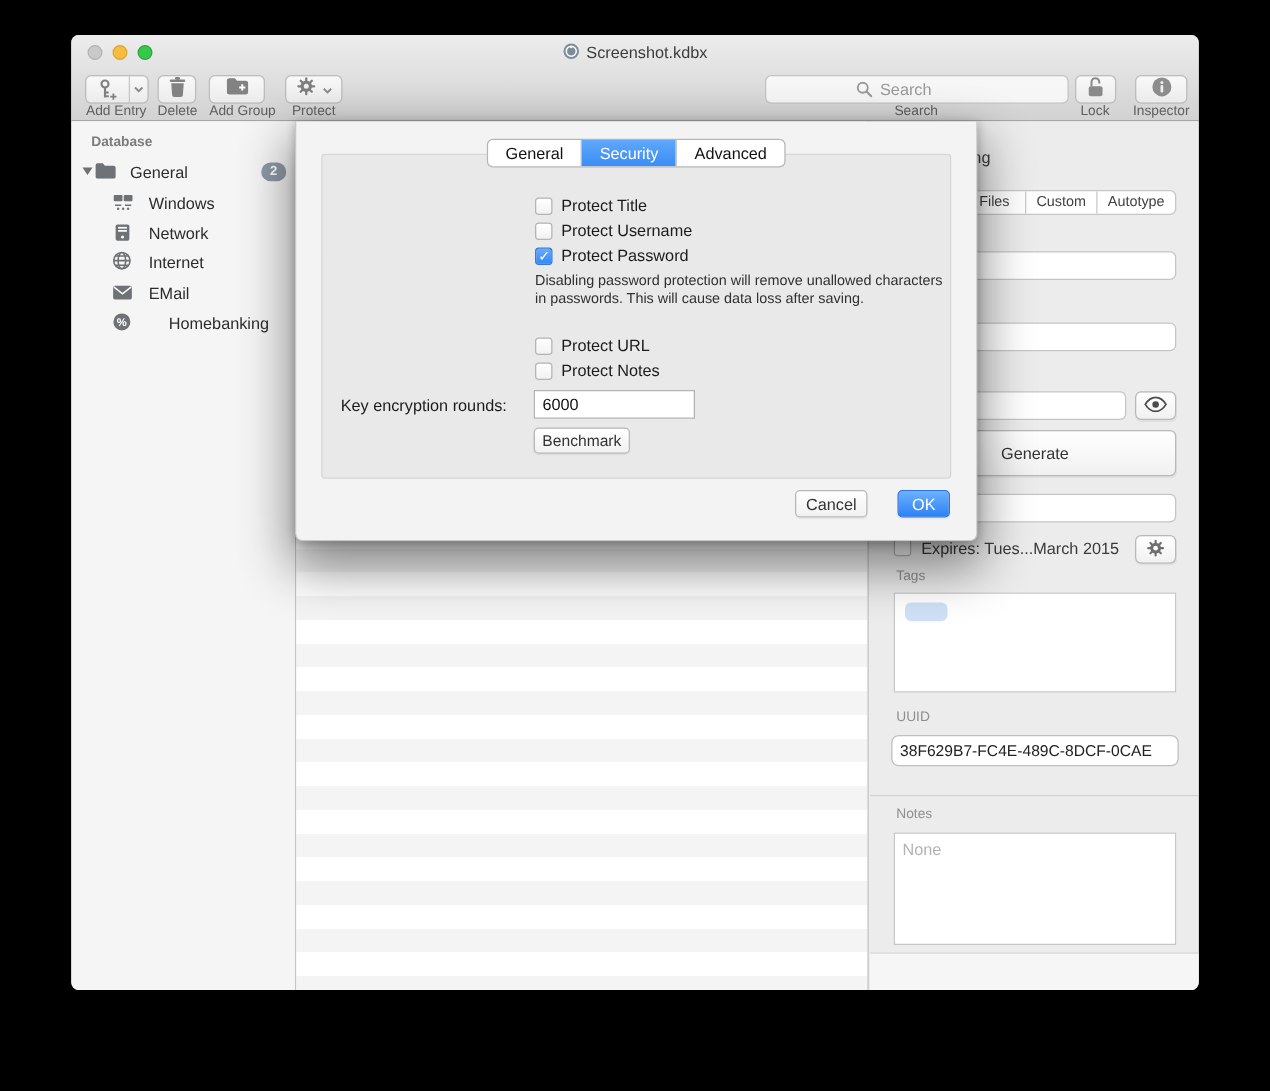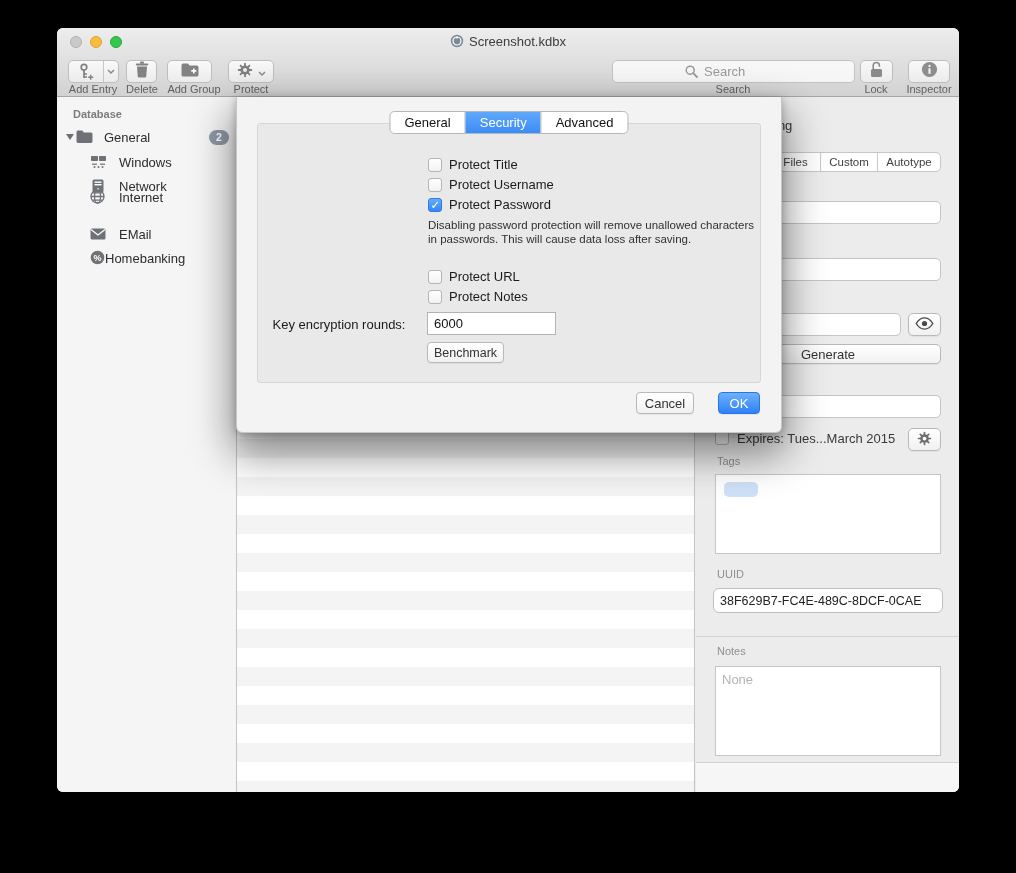--- a/index.html
+++ b/index.html
@@ -244,21 +244,21 @@
         <svg width="12" height="14" viewBox="0 0 12 14">
             <rect x="0.5" y="0.5" width="11" height="13" rx="1.5" fill="#6e7276"></rect>
             <rect x="2.5" y="2.5" width="7" height="1.4" fill="#fff"></rect>
             <rect x="2.5" y="5" width="7" height="1.4" fill="#fff"></rect>
             <circle cx="6" cy="10.5" r="1.2" fill="#fff"></circle>
           </svg>
       </span>
       <span style="position:absolute;left:62px;">Network</span>
     </div>
 
-    <div class="sb-row" style="top:88px;">
+    <div class="sb-row" style="top:100px;">
       <span style="position:absolute;left:33px;top:4px;">
         <svg width="15" height="15" viewBox="0 0 15 15">
             <g stroke="#6e7276" fill="none" stroke-width="1.3">
               <circle cx="7.5" cy="7.5" r="6.5"></circle>
               <ellipse cx="7.5" cy="7.5" rx="3" ry="6.5"></ellipse>
               <path d="M1 7.5 h13 M2.2 3.8 h10.6 M2.2 11.2 h10.6"></path>
             </g>
           </svg>
       </span>
       <span style="position:absolute;left:62px;">Internet</span>
@@ -274,21 +274,21 @@
       <span style="position:absolute;left:62px;">EMail</span>
     </div>
 
     <div class="sb-row" style="top:149px;">
       <span style="position:absolute;left:33px;top:4px;">
         <svg width="15" height="15" viewBox="0 0 15 15">
             <circle cx="7.5" cy="7.5" r="6.8" fill="#6e7276"></circle>
             <text x="7.5" y="10.8" text-anchor="middle" font-size="9" font-weight="bold" fill="#fff" font-family="Liberation Sans, sans-serif">%</text>
           </svg>
       </span>
-      <span style="position:absolute;left:48px;">Homebanking</span>
+      <span style="position:absolute;left:78px;">Homebanking</span>
     </div>
   </div>
 
   <div class="listpane"></div>
 
   <div class="inspector">
     <div class="abs" style="left:79px;top:21px;font-size:13px;color:#3a3a3a;">ing</div>
 
     <div class="iseg">
       <span class="it" style="width:50px;text-align:right;">Files</span>
@@ -302,21 +302,21 @@
     <input class="tf round abs" style="left: 19px; top: 216px; width: 186px; height: 23px;">
     <button class="push abs" style="left:212px;top:216px;width:33px;height:23px;">
       <span>
         <svg width="19" height="13" viewBox="0 0 19 13">
             <path d="M1.2 6.5 C4 2 7 0.9 9.5 0.9 C12 0.9 15 2 17.8 6.5 C15 11 12 12.1 9.5 12.1 C7 12.1 4 11 1.2 6.5 Z" fill="none" stroke="#4a4a4a" stroke-width="1.4"></path>
             <circle cx="9.5" cy="6.5" r="2.6" fill="#4a4a4a"></circle>
           </svg>
       </span>
     </button>
 
-    <button class="push abs" style="left:19px;top:247px;width:226px;height:20px;">Generate</button>
+    <button class="push abs" style="left:19px;top:247px;width:226px;height:37px;">Generate</button>
 
     <input class="tf round abs" style="left: 19px; top: 298px; width: 226px; height: 23px;">
 
     <span class="cb abs" style="left:19px;top:334px;"></span>
     <span class="abs" style="left:41px;top:334px;font-size:13px;color:#3a3a3a;">Expires: Tues...March 2015</span>
     <button class="push abs" style="left:212px;top:331px;width:33px;height:23px;">
       <span>
         <svg width="15" height="15" viewBox="0 0 16 16">
             <g fill="#6f6f6f">
               <rect x="7.1" y="0.8" width="1.8" height="14.4" rx="0.9"></rect>

